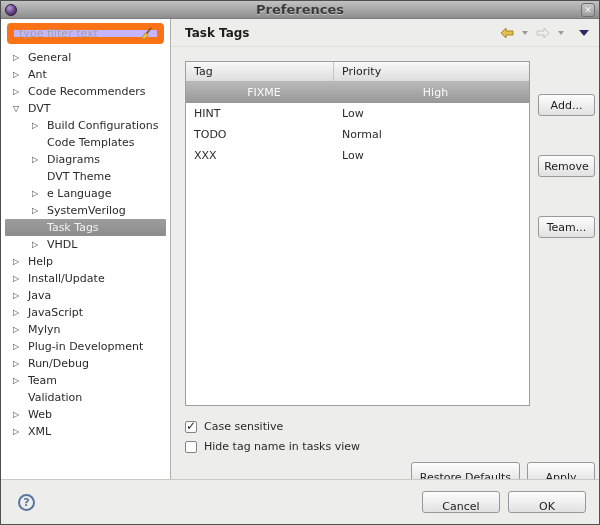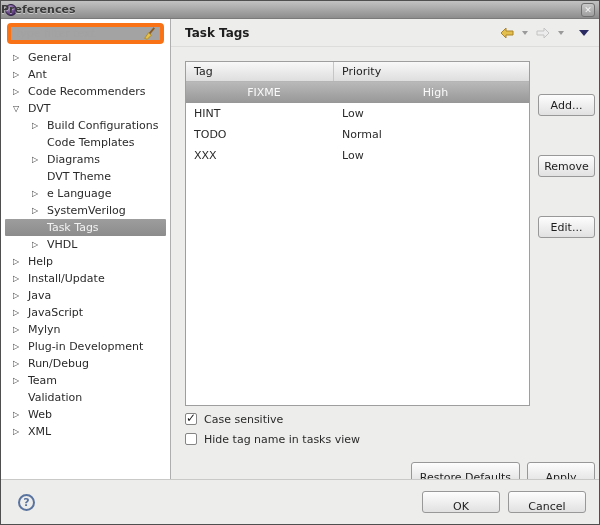--- a/index.html
+++ b/index.html
@@ -4,28 +4,28 @@
 <style>
   * { margin:0; padding:0; box-sizing:border-box; }
   html,body { width:600px; height:525px; }
   body { font-family:"DejaVu Sans","Liberation Sans",sans-serif; font-size:11px; color:#2a2a2a; background:#ededeb; }
 
   .window { width:600px; height:525px; border:1px solid #4f4f4f; display:flex; flex-direction:column; background:#ededeb; }
 
   
   .titlebar { height:18px; flex:0 0 18px; background:linear-gradient(#c2c2c2,#8d8d8d); display:flex; align-items:center; position:relative; border-bottom:1px solid #7a7a7a; }
   .orb { width:12px; height:12px; border-radius:50%; margin-left:4px; background:radial-gradient(circle at 35% 30%, #b engine89ad0, #5d3d7e 60%, #2e1f45); background:radial-gradient(circle at 35% 30%, #b89ad0, #5d3d7e 60%, #2e1f45); border:1px solid #2b1d40; }
-  .wtitle { position:absolute; left:0; right:0; text-align:left; font-weight:bold; font-size:11px; color:#3a3a3a; text-shadow:0 1px 0 rgba(255,255,255,.45); }
+  .wtitle { position:absolute; left:0; right:0; text-align:center; font-weight:bold; font-size:13px; color:#3a3a3a; text-shadow:0 1px 0 rgba(255,255,255,.45); }
   .closebtn { position:absolute; right:4px; top:2px; width:14px; height:14px; border:1px solid #6f6f6f; border-radius:3px; background:linear-gradient(#c9c9c9,#9e9e9e); color:#f2f2f2; font-size:9px; line-height:12px; text-align:center; font-weight:bold; cursor:default; }
 
   
   .bodyrow { flex:1 1 auto; display:flex; min-height:0; }
 
   .sidebar { width:170px; flex:0 0 170px; background:#ffffff; border-right:1px solid #aeaeae; display:flex; flex-direction:column; }
-  .filterwrap { margin:4px 6px 3px 6px; height:21px; border:4px solid #f97316; border-radius:4px; background:#a3a3a3; display:flex; align-items:center; padding:0 4px 0 5px; }
+  .filterwrap { margin:4px 6px 3px 6px; height:21px; border:7px solid #f97316; border-radius:4px; background:#c4b5fd; display:flex; align-items:center; padding:0 4px 0 5px; }
   .filterwrap input { flex:1; border:none; outline:none; font-family:inherit; font-size:11px; color:#3a3a3a; background:transparent; min-width:0; }
   .filterwrap input::placeholder { color:#a2a2a2; }
   .broom { flex:0 0 14px; height:14px; }
 
   .tree { flex:1; overflow:hidden; padding-top:2px; }
   .trow { height:17px; line-height:17px; display:flex; align-items:center; white-space:nowrap; margin:0 4px; }
   .trow .expander { display:inline-block; width:17px; font-size:8px; color:#3c3c3c; text-align:left; padding-left:2px; }
   .trow.sel { background:linear-gradient(#9d9d9d,#8c8c8c); color:#f2f2f2; border-radius:1px; }
   .trow.sel .expander { color:#f2f2f2; }
 
@@ -46,21 +46,21 @@
   .drow { height:21px; flex:0 0 21px; display:flex; }
   .drow .c1 { width:148px; flex:0 0 148px; padding-left:8px; line-height:21px; }
   .drow .c2 { flex:1; padding-left:8px; line-height:21px; }
   .drow.sel { background:linear-gradient(#b9b9b9,#979797); color:#fafafa;text-align:center; }
 
   .sidebtns { display:flex; flex-direction:column; gap:6px; margin-left:8px; }
   .btn { font-family:inherit; font-size:11px; color:#1d1d1d; background:linear-gradient(#fdfdfd,#e1e1e1); border:1px solid #989898; border-radius:3px; height:22px; padding:8px 8px; text-align:center; cursor:default; }
   .sidebtns .btn { width:57px; padding:0 2px;margin-top:33px; }
 
   .checks { margin-top:7px; }
-  .checkrow { display:flex; align-items:flex-start; height:20px; }
+  .checkrow { display:flex; align-items:flex-end; height:20px; }
   .cbox { width:12px; height:12px; border:1px solid #858585; border-radius:2px; background:#fff; position:relative; margin-right:7px; flex:0 0 12px; }
   .cbox.checked::after { content:"✓"; position:absolute; left:0px; top:-3px; font-size:12px; font-weight:bold; color:#1b1b1b; }
 
   .actionrow { margin-top:9px; display:flex; justify-content:flex-end; gap:7px; }
   .actionrow .btn { min-width:68px; }
   .actionrow .btn u { text-decoration:underline; }
 
   
   .footer { flex:0 0 45px; border-top:1px solid #c9c9c8; display:flex; align-items:center; padding:0 13px 0 17px; background:#ededeb; }
   .helpbtn { width:17px; height:17px; border:2px solid #5a74a0; border-radius:50%; color:#5a74a0; font-size:11px; font-weight:bold; text-align:center; line-height:13px; }
@@ -223,21 +223,21 @@
                   <div class="drow">
                     <span class="c1">XXX</span>
                     <span class="c2">Low</span>
                   </div>
                 </div>
             </div>
           </div>
           <div class="sidebtns" id="sidebtns">
               <button class="btn">Add...</button>
               <button class="btn">Remove</button>
-              <button class="btn">Edit...</button>
+              <button class="btn">Team...</button>
             </div>
         </div>
 
         <div class="checks" id="checks">
             <div class="checkrow">
               <span class="cbox checked"></span>
               <span>Case sensitive</span>
             </div>
             <div class="checkrow">
               <span class="cbox"></span>
@@ -249,18 +249,18 @@
             <button class="btn">Restore <u>D</u>efaults</button>
             <button class="btn"><u>A</u>pply</button>
           </div>
       </div>
     </div>
   </div>
 
   <div class="footer">
     <span class="helpbtn">?</span>
     <span class="footbtns">
+      <button class="btn">Cancel</button>
       <button class="btn">OK</button>
-      <button class="btn">Cancel</button>
     </span>
   </div>
 
 </div>
 
 </body></html>

